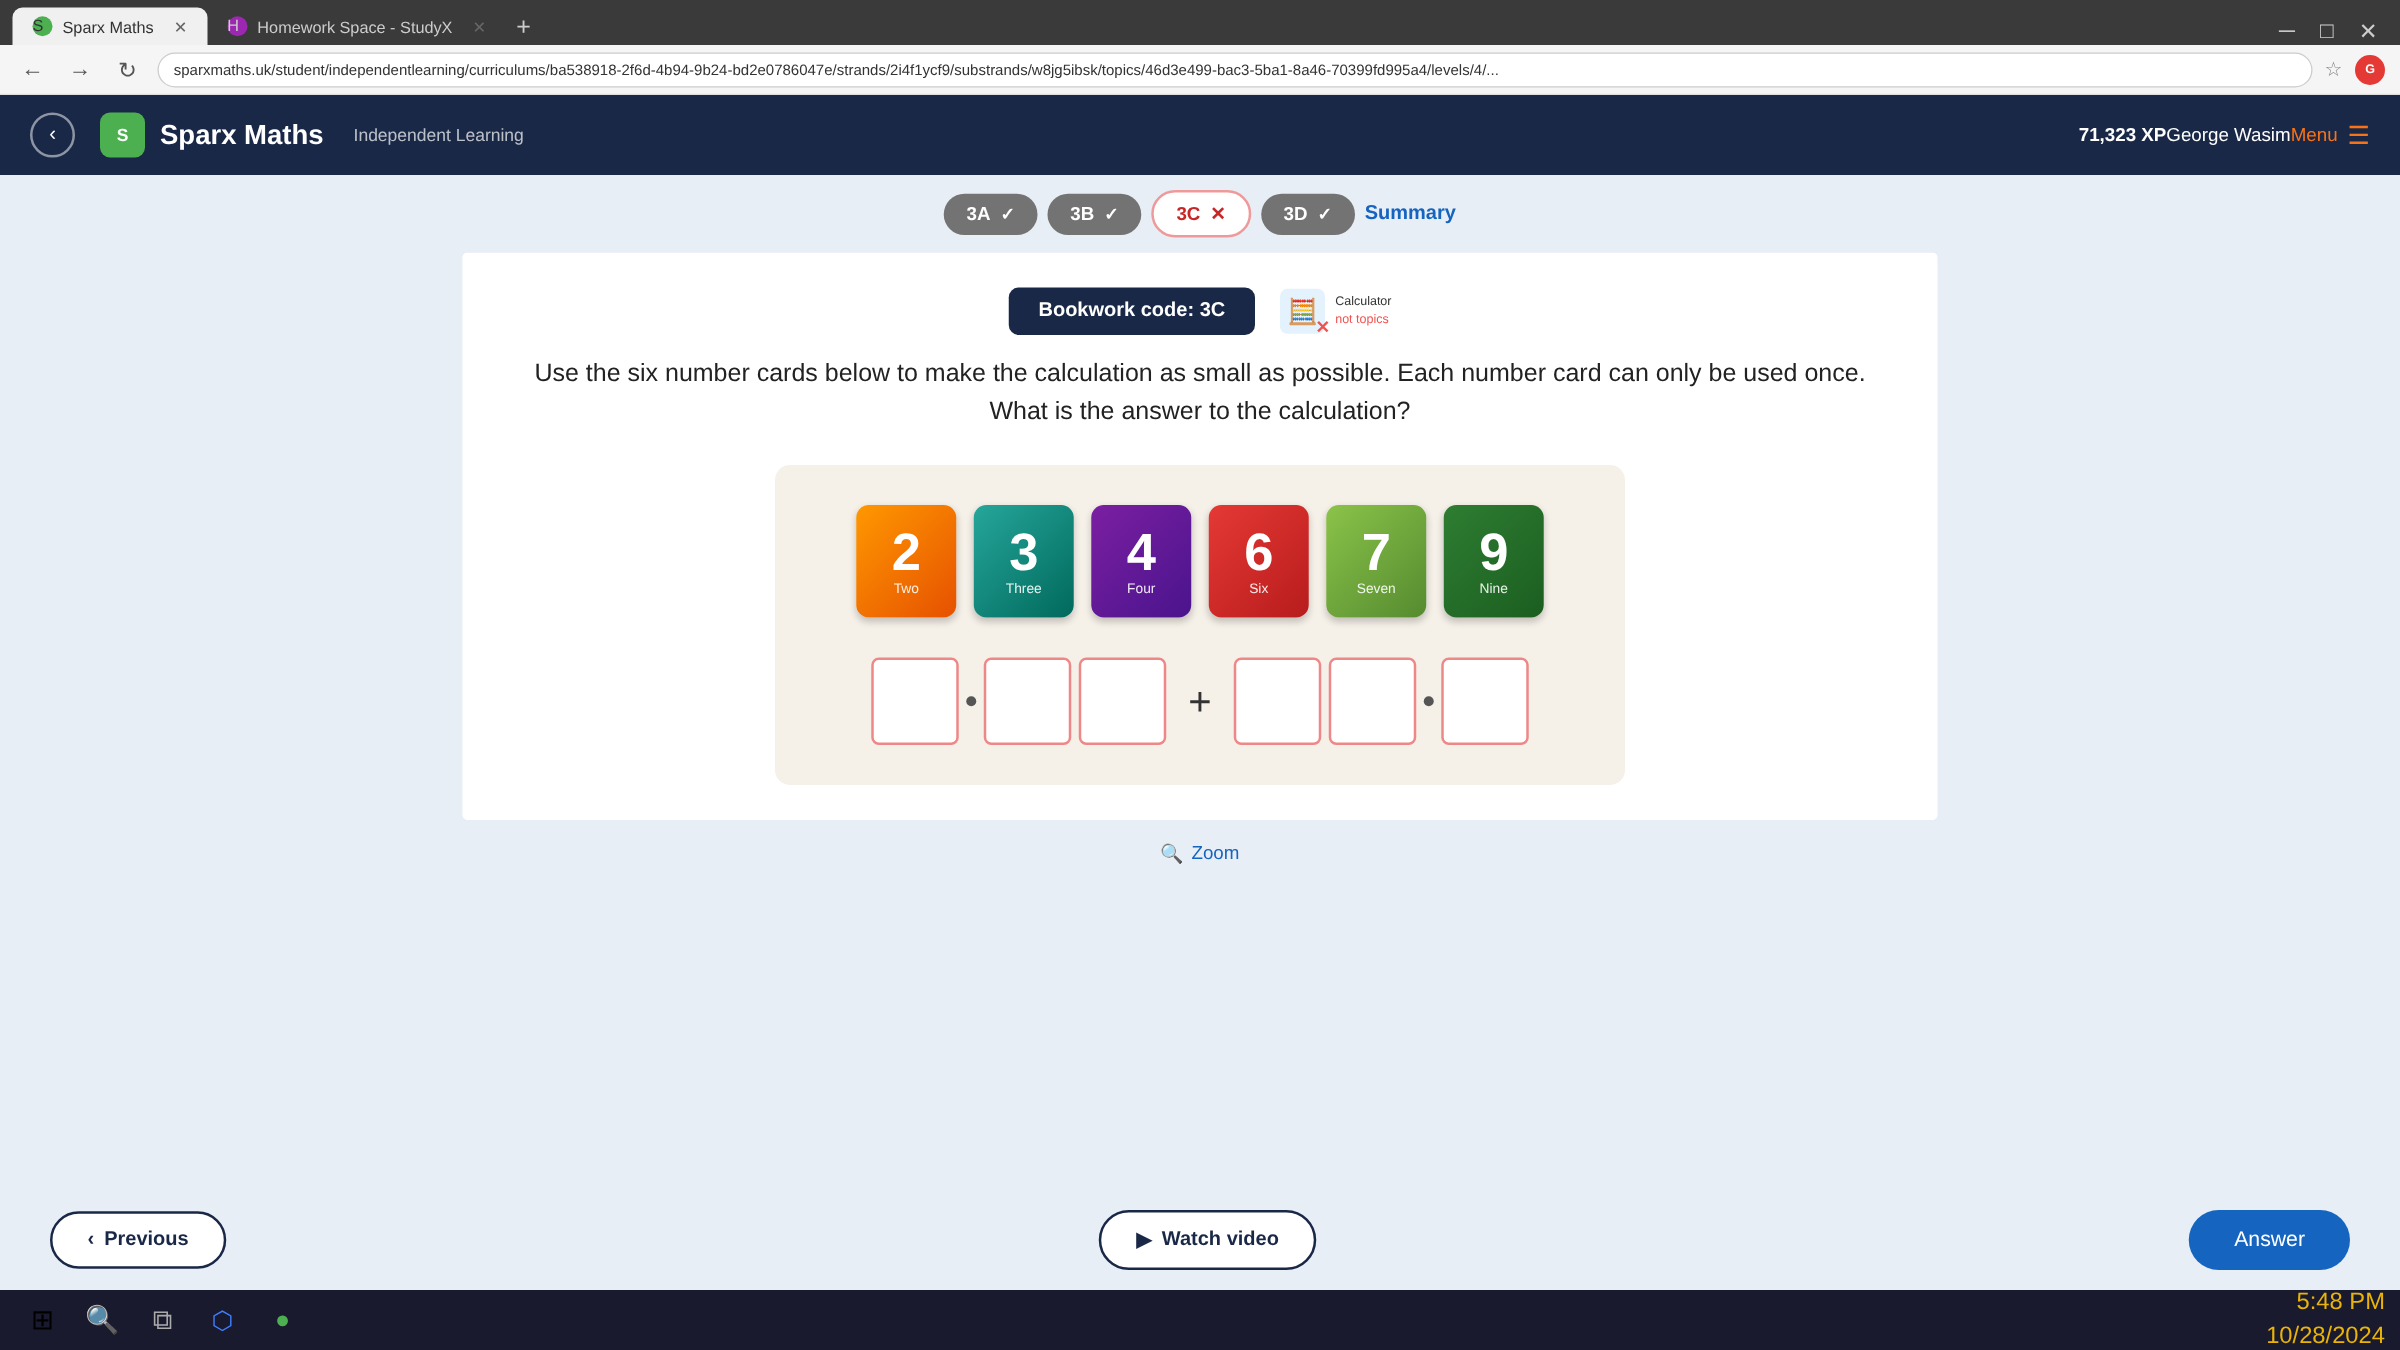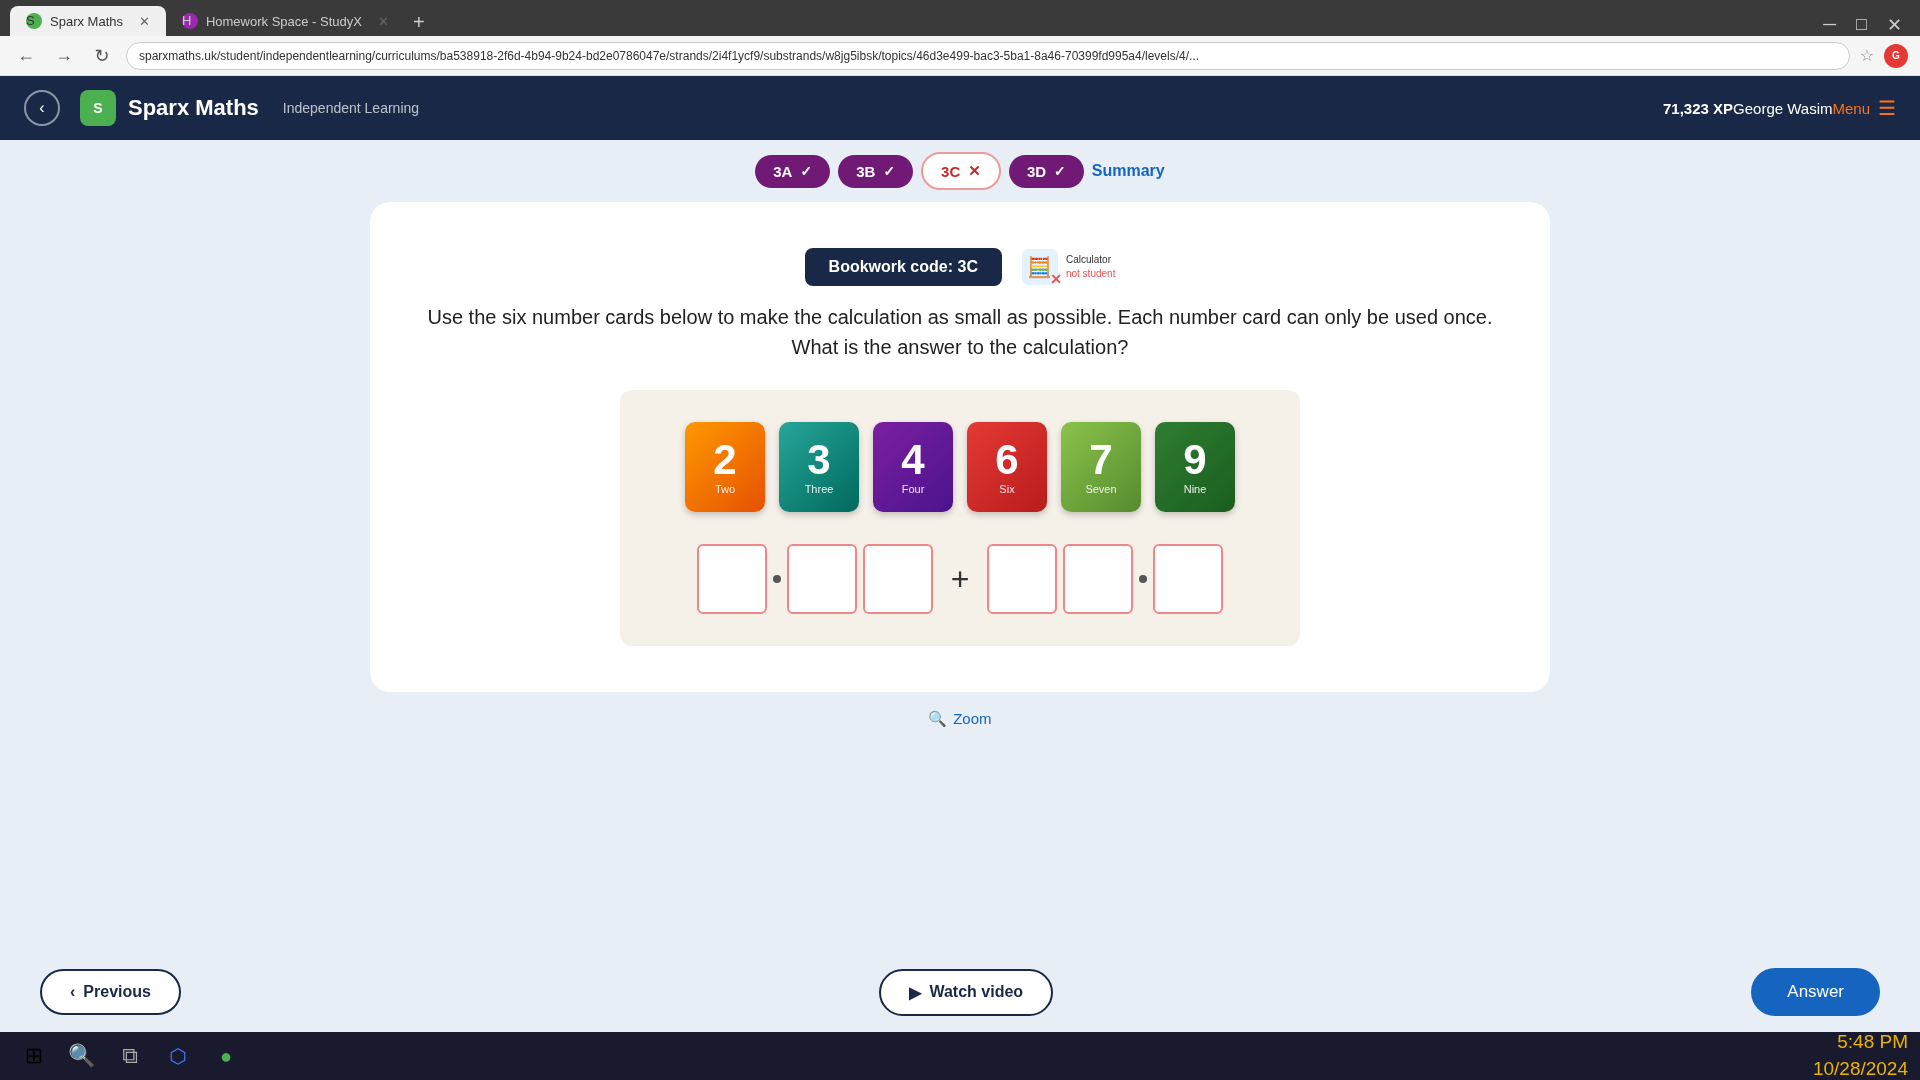--- a/index.html
+++ b/index.html
@@ -149,43 +149,43 @@
     }
     .question-tab {
       padding: 8px 18px;
       border-radius: 24px;
       font-size: 15px;
       font-weight: 600;
       display: flex; align-items: center; gap: 8px;
       cursor: pointer;
     }
     .q-tab-green {
-      background: #701a75;
+      background: #737373;
       color: white;
     }
     .q-tab-red {
       background: white;
       color: #c62828;
       border: 2px solid #ef9a9a;
     }
     .q-tab-summary {
       background: transparent;
       color: #1565c0;
       font-size: 16px; font-weight: 600;
       cursor: pointer;
     }
     .check-icon { font-size: 14px; }
     .x-icon { color: #c62828; }
 
     .content-card {
       background: white;
-      border-radius: 20px;
+      border-radius: 4px;
       width: 1180px;
       margin: 0 auto;
-      padding: 46px 40px;
+      padding: 28px 40px;
       position: relative;
     }
 
     .bookwork-bar {
       display: flex;
       justify-content: center;
       margin-bottom: 16px;
     }
     .bookwork-badge {
       background: #1a2847;
@@ -477,21 +477,21 @@
 
     <div class="bookwork-bar">
       <div class="bookwork-badge">Bookwork code: 3C</div>
       <div class="calculator-status">
         <div class="calc-icon">
           🧮
           <span class="calc-x">✕</span>
         </div>
         <div class="calc-text">
           <div>Calculator</div>
-          <span style="color:#ef5350;">not student</span>
+          <span style="color:#ef5350;">not topics</span>
         </div>
       </div>
     </div>
 
 
     <div class="question-text">Use the six number cards below to make the calculation as small as possible. Each number card can only be used once. What is the answer to the calculation?</div>
 
     <div class="cards-area">
 
       <div class="number-cards-row">

